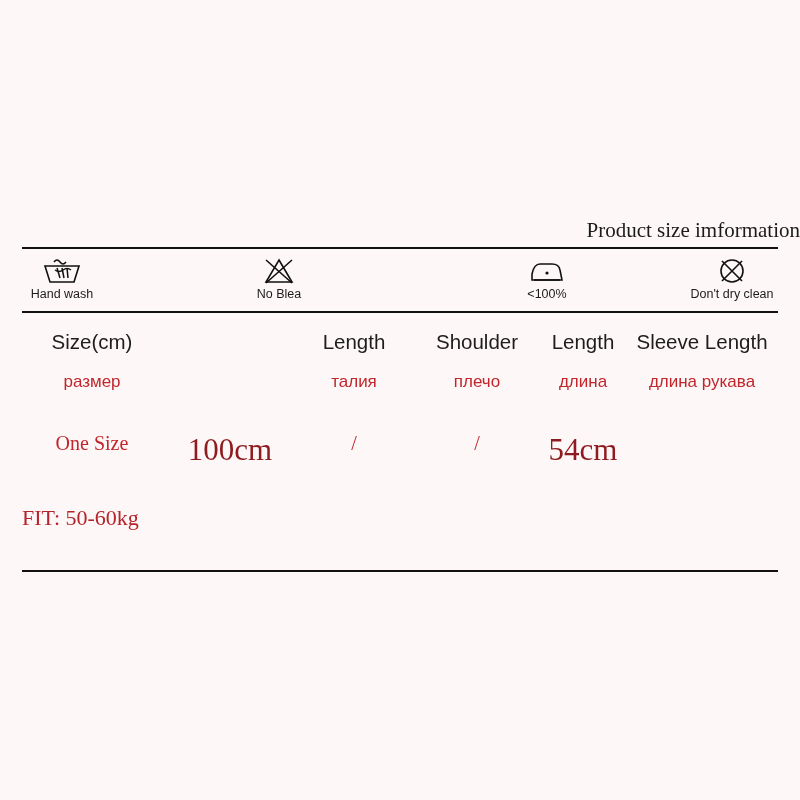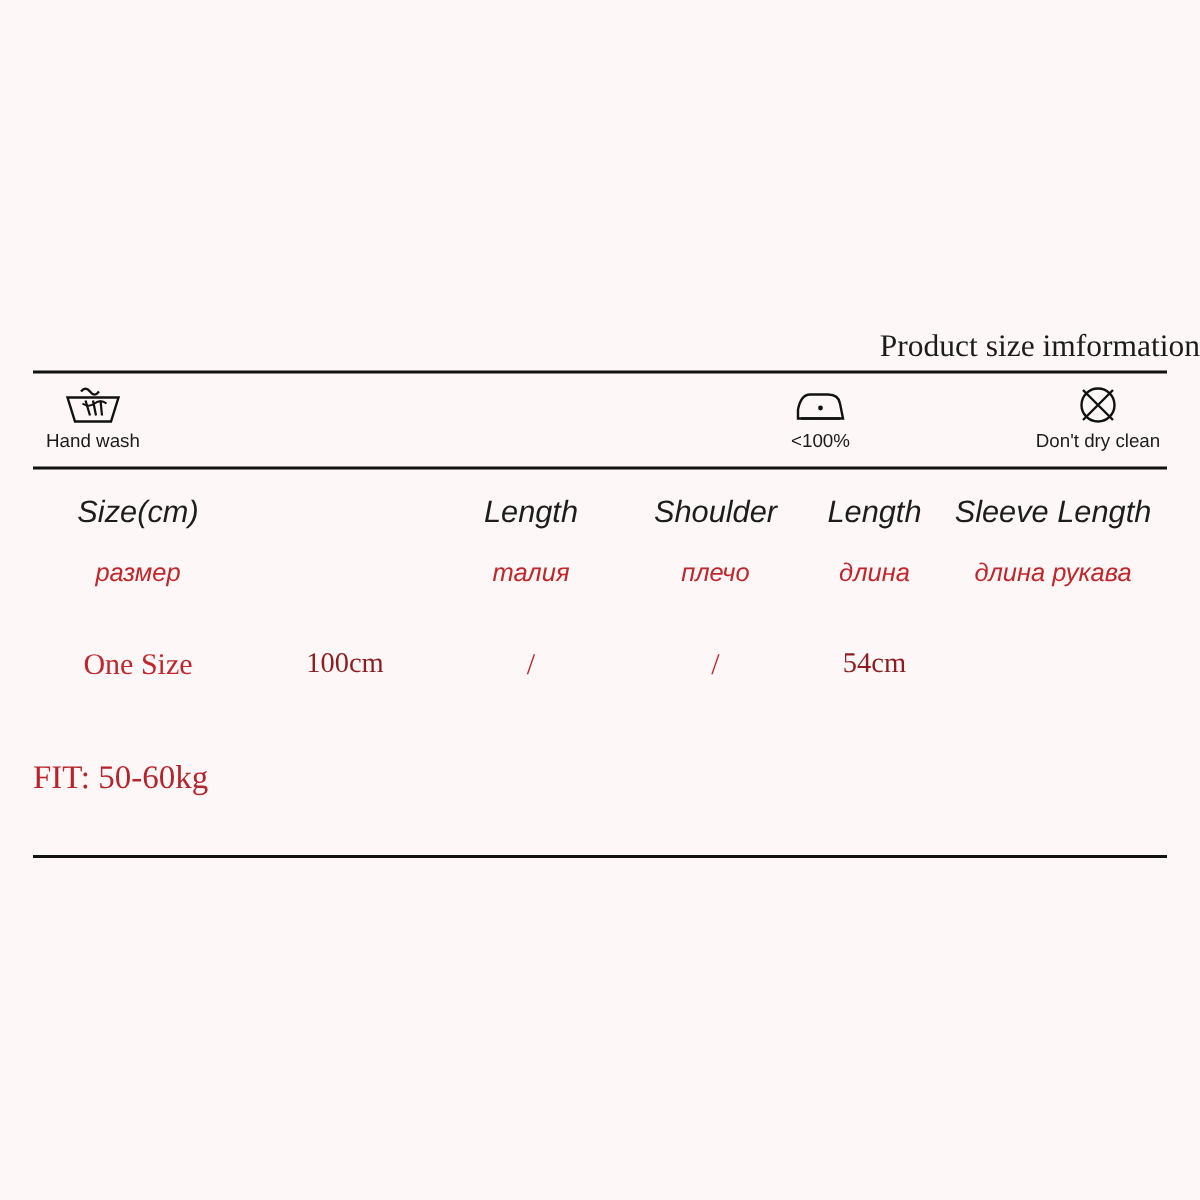--- a/index.html
+++ b/index.html
@@ -72,21 +72,20 @@
 
   .tbl {
     position: absolute;
     top: 330px;
     left: 22px;
     width: 756px;
   }
   .hdr {
     position: relative;
     height: 66px;
-    font-style: italic;
   }
   .col {
     position: absolute;
     top: 0;
     text-align: center;
   }
   .col .en {
     display: block;
     font-size: 20.5px;
     color: #1d1d1d;
@@ -120,21 +119,21 @@
     top: 0;
     text-align: center;
     color: #b7232a;
     font-family: "Liberation Serif", serif;
   }
   .cell.size-label {
     font-size: 20px;
     color: #c0262b;
   }
   .cell.val {
-    font-size: 19px;
+    font-size: 31px;
     color: #8e1b1f;
   }
   .cell.slash {
     font-size: 20px;
     color: #c0262b;
   }
 
   .fit {
     position: absolute;
     top: 505px;
@@ -162,20 +161,29 @@
         <svg width="46" height="30" viewBox="0 0 46 30">
           <path d="M6 10 L40 10 L35 26 L11 26 Z" fill="none" stroke="#111" stroke-width="1.6"></path>
           <path d="M15 6 q3 -4 6 0 q3 4 6 0" fill="none" stroke="#111" stroke-width="1.5"></path>
           <path d="M18 12 l3 10 M23 12 l2 10 M28 12 l1 10" stroke="#111" stroke-width="1.5" fill="none"></path>
           <path d="M16 14 q4 3 8 0 q4 -3 8 0" fill="none" stroke="#111" stroke-width="1.4"></path>
         </svg>
       </span>
       <span class="care-label">Hand wash</span>
     </div>
 
+    <div class="care-item care-2">
+      <span class="glyph">
+        <svg width="34" height="30" viewBox="0 0 34 30">
+          <path d="M17 4 L30 26 L4 26 Z" fill="none" stroke="#111" stroke-width="1.6"></path>
+          <path d="M4 4 L30 27 M30 4 L4 27" stroke="#111" stroke-width="1.6"></path>
+        </svg>
+      </span>
+      <span class="care-label">No Blea</span>
+    </div>
 
     <div class="care-item care-3">
       <span class="glyph">
         <svg width="46" height="30" viewBox="0 0 46 30">
           <path d="M8 24 L38 24 L36 14 q-1 -6 -8 -6 L16 8 q-6 0 -8 10 Z" fill="none" stroke="#111" stroke-width="1.6"></path>
           <circle cx="23" cy="17" r="1.6" fill="#111"></circle>
           <path d="M10 24 L36 24" stroke="#111" stroke-width="1.6"></path>
         </svg>
       </span>
       <span class="care-label">&lt;100%</span>

